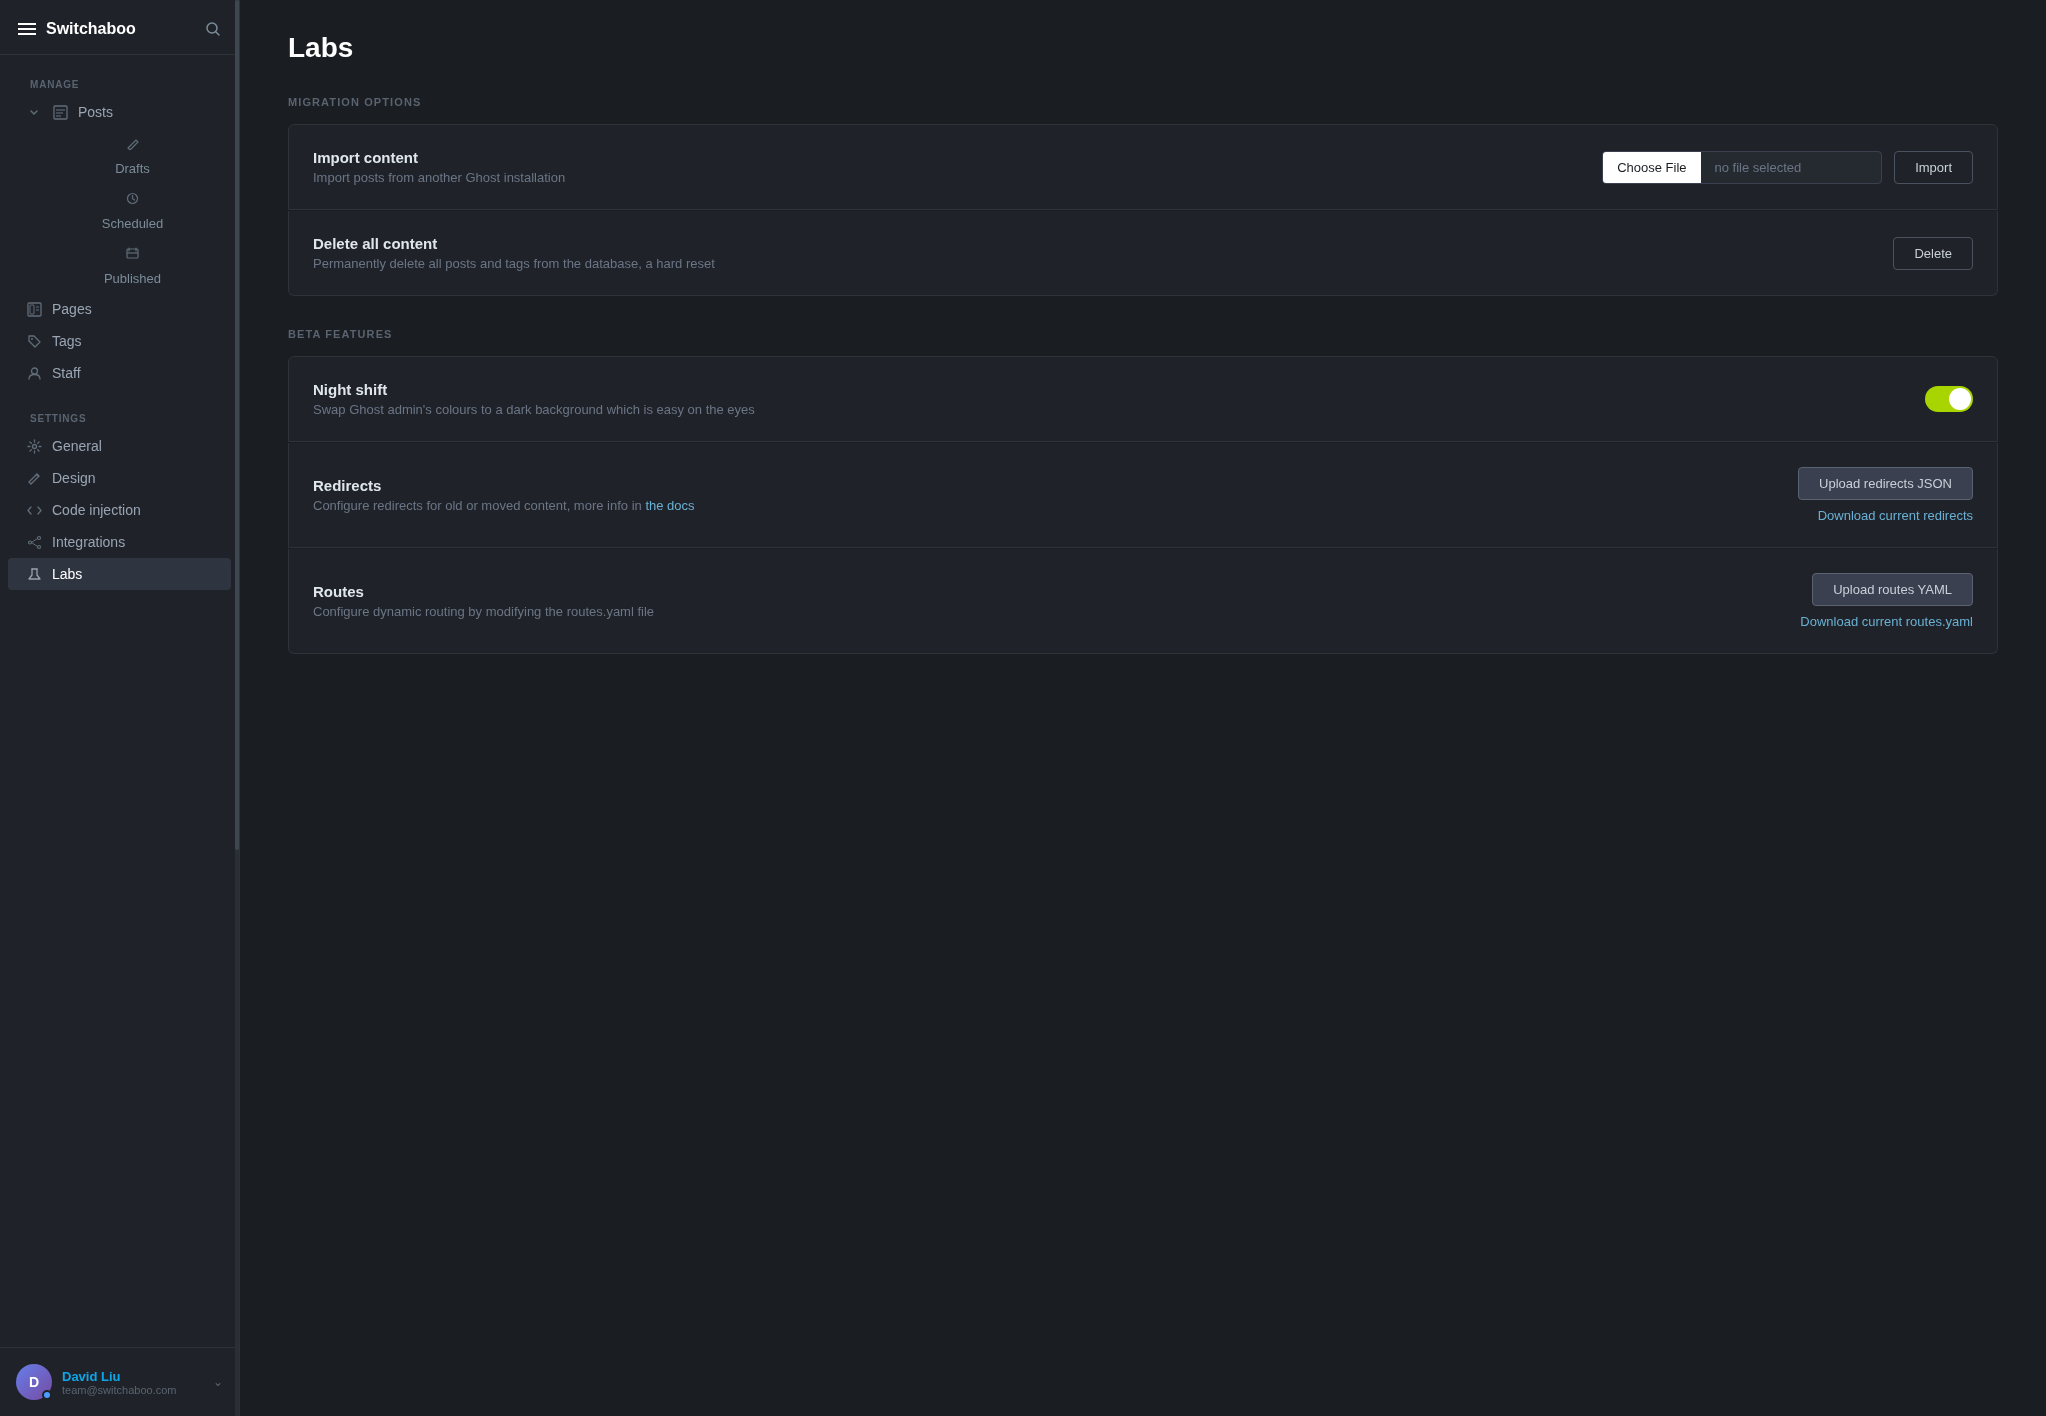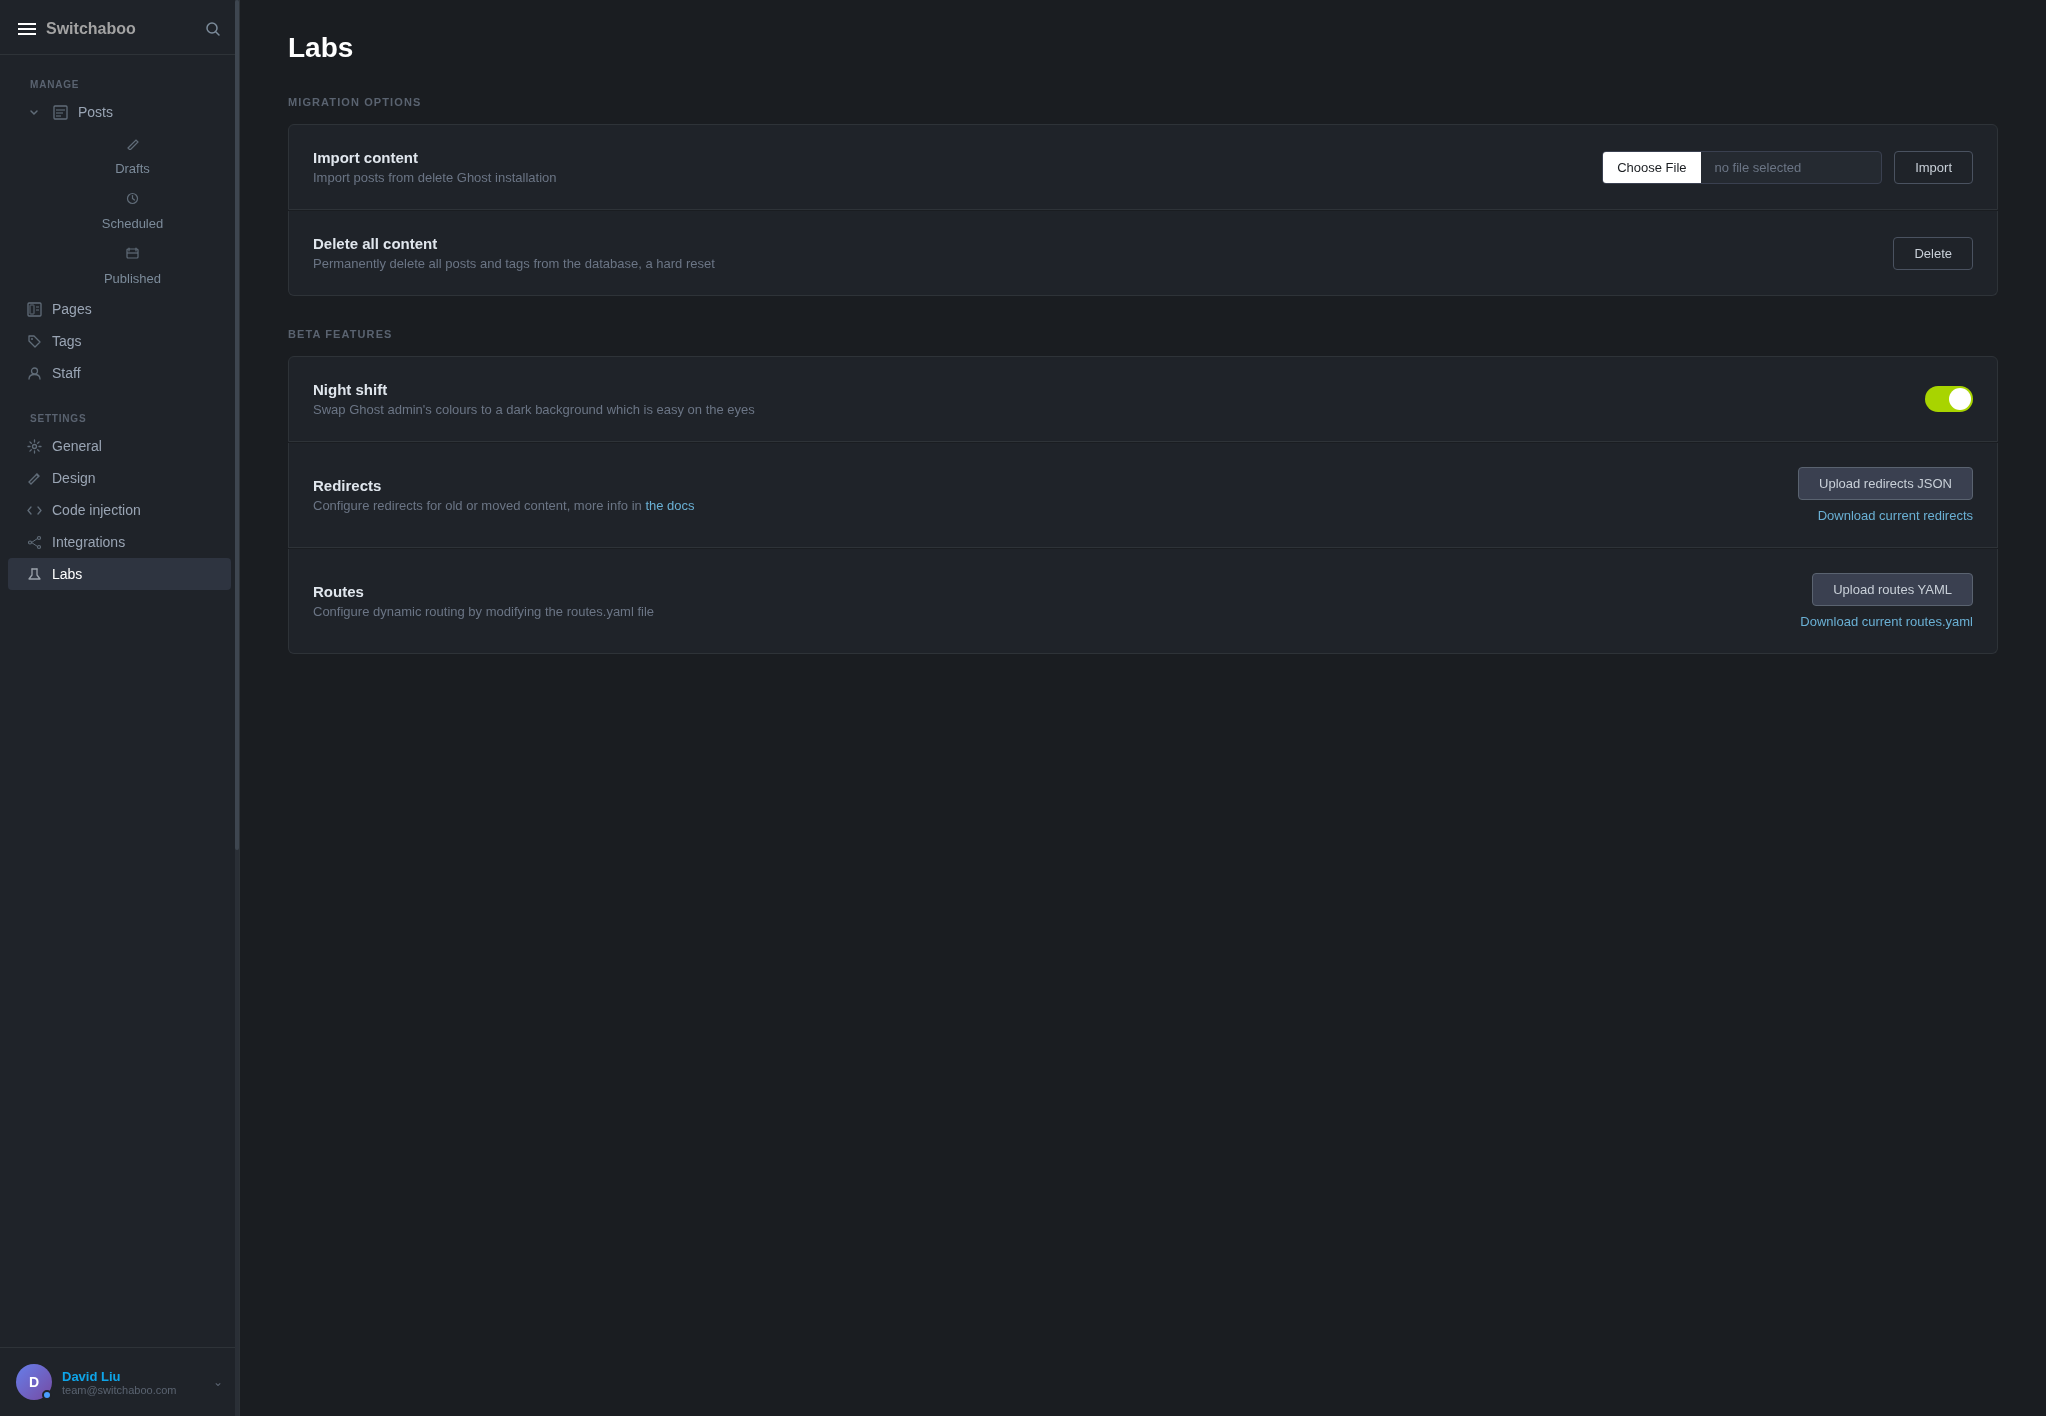--- a/index.html
+++ b/index.html
@@ -31,21 +31,21 @@
       padding: 20px 18px 16px;
       border-bottom: 1px solid #2e3338;
     }
 
     .sidebar-brand {
       display: flex;
       align-items: center;
       gap: 10px;
       font-size: 16px;
       font-weight: 600;
-      color: #a3a3a3;
+      color: #ffffff;
       justify-content: space-between;
     }
 
     .hamburger-icon {
       display: flex;
       flex-direction: column;
       gap: 3px;
     }
     .hamburger-icon span {
       display: block;
@@ -522,21 +522,21 @@
 
 <main class="main">
   <h1 class="page-title">Labs</h1>
 
   <div class="section-label">MIGRATION OPTIONS</div>
 
   <div class="content-card" style="border-radius: 6px 6px 0 0;">
     <div class="card-row">
       <div class="card-info">
         <h3>Import content</h3>
-        <p>Import posts from delete Ghost installation</p>
+        <p>Import posts from another Ghost installation</p>
       </div>
       <div class="file-input-wrapper">
         <div class="file-input-display">
           <button class="choose-file-btn">Choose File</button>
           <span class="file-name">no file selected</span>
         </div>
         <button class="btn">Import</button>
       </div>
     </div>
   </div>

